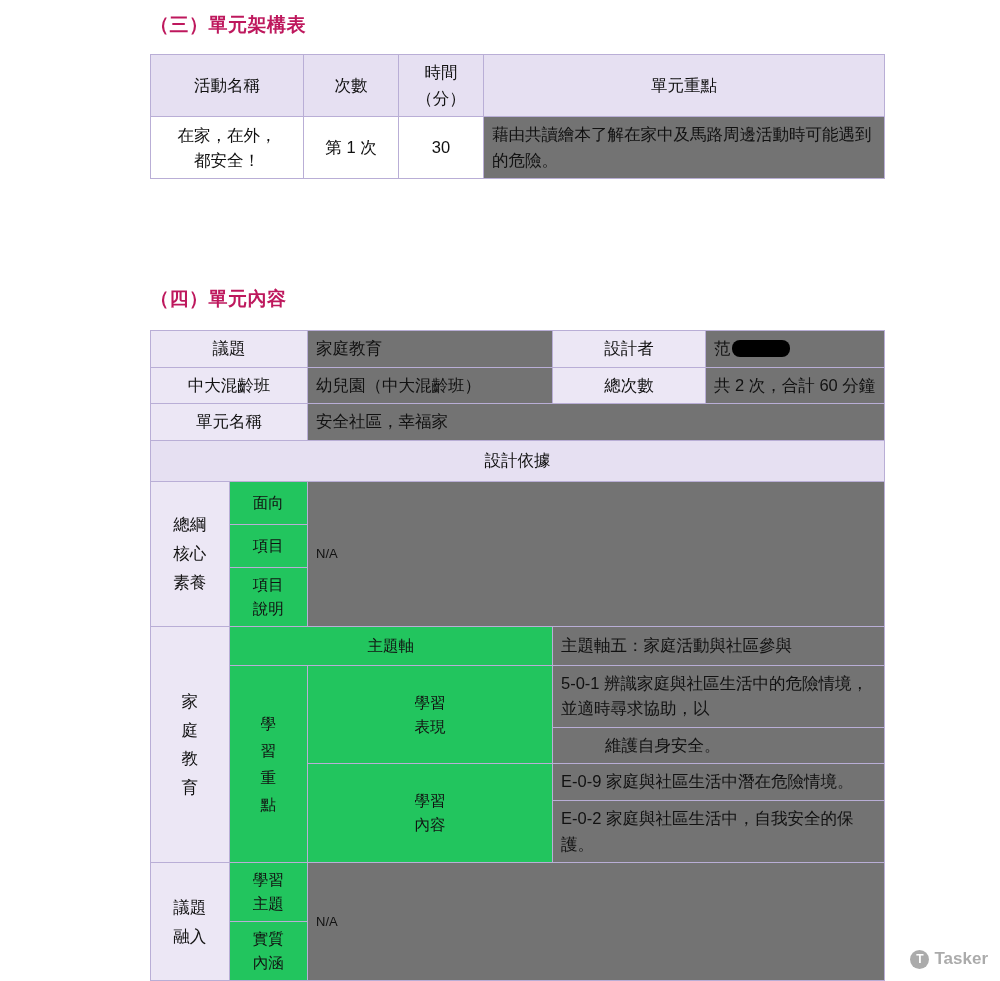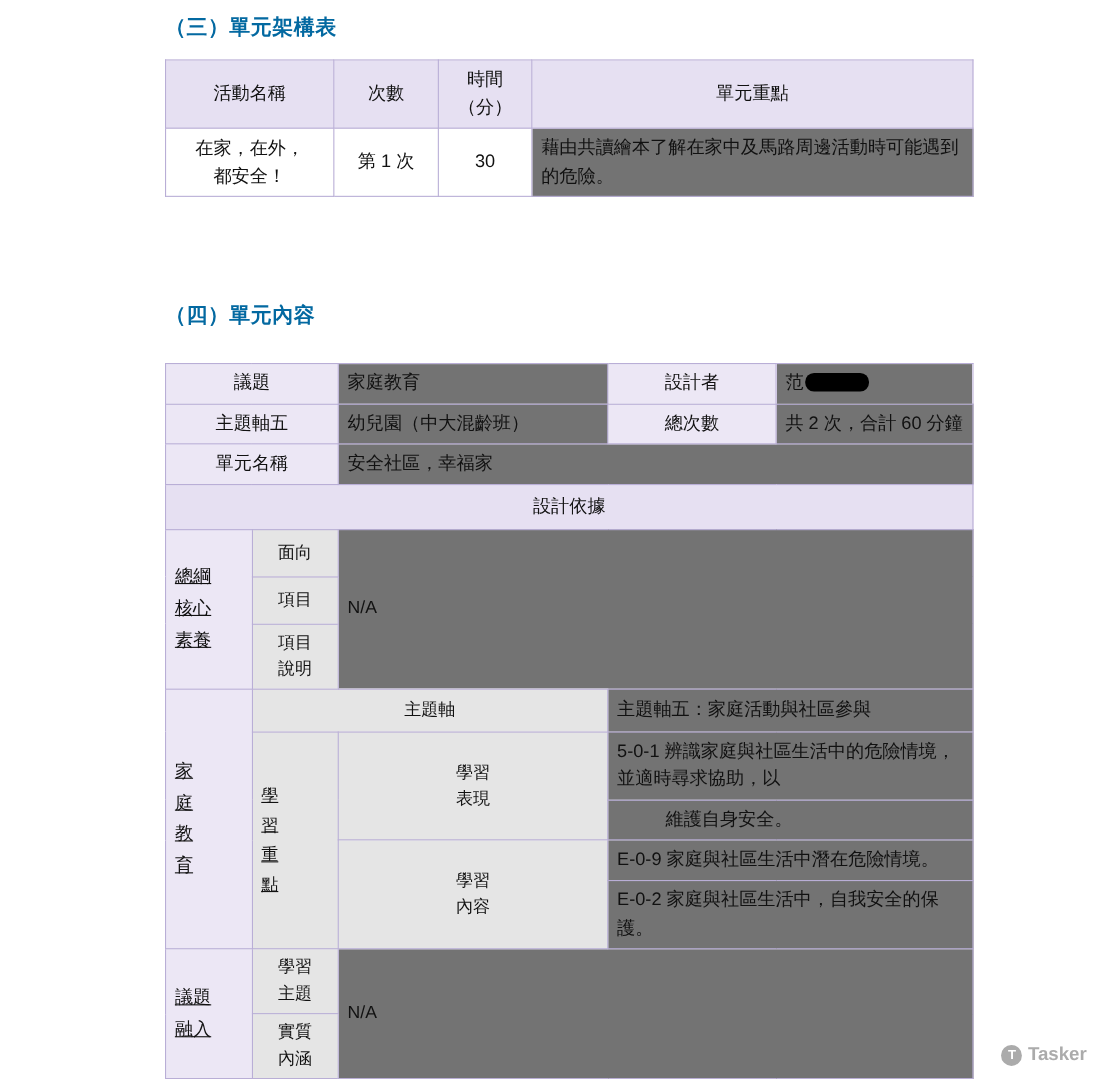--- a/index.html
+++ b/index.html
@@ -15,34 +15,34 @@
     position: relative;
     overflow: hidden;
   }
   .page {
     position: relative;
     width: 1000px;
     height: 981px;
     box-sizing: border-box;
   }
   .section-heading {
-    color: #0369a1;
+    color: #be185d;
     font-size: 19px;
     font-weight: bold;
     letter-spacing: 0.5px;
   }
   #heading-3 {
     position: absolute;
     left: 150px;
     top: 12px;
   }
   #heading-4 {
     position: absolute;
     left: 150px;
-    top: 274px;
+    top: 286px;
   }
 
   table {
     border-collapse: collapse;
     table-layout: fixed;
   }
   td, th {
     border: 1px solid #b9aed6;
     padding: 5px 8px;
     font-size: 16.5px;
@@ -52,21 +52,21 @@
   }
   .hdr {
     background: #e6e0f2;
     text-align: center;
   }
   .lbl {
     background: #ece7f5;
     text-align: center;
   }
   .lbl-sm {
-    background: #e5e5e5;
+    background: #22c55e;
     text-align: center;
     font-size: 15.5px;
   }
   .ctr { text-align: center; }
   .val { background: #737373; text-align: left; }
 
   
   #unit-structure-table {
     position: absolute;
     left: 150px;
@@ -96,30 +96,29 @@
     display: inline-block;
     width: 58px;
     height: 17px;
     background: #000000;
     border-radius: 8px;
     vertical-align: -3px;
     margin-left: 1px;
   }
   .vert-label {
     writing-mode: horizontal-tb;
-    text-align: left;
+    text-align: center;
     line-height: 1.75;
-    text-decoration: underline;
   }
   .stack-label {
     text-align: center;
     line-height: 1.45;
     font-size: 16px;
   }
-  .na { font-size: 16px; }
+  .na { font-size: 13px; }
   .indent-2 { padding-left: 44px; display: inline-block; }
 
   
   #tasker-watermark {
     position: absolute;
     right: 12px;
     bottom: 12px;
     display: flex;
     align-items: center;
     gap: 5px;
@@ -175,21 +174,21 @@
 
   <table id="unit-content-table">
     <tbody>
       <tr>
         <td class="lbl t2-lbl-wide" colspan="2">議題</td>
         <td class="val" style="width:228px">家庭教育</td>
         <td class="lbl" style="width:136px">設計者</td>
         <td class="val designer-cell"><span>范</span><span class="redact"></span></td>
       </tr>
       <tr>
-        <td class="lbl" colspan="2">主題軸五</td>
+        <td class="lbl" colspan="2">中大混齡班</td>
         <td class="val">幼兒園（中大混齡班）</td>
         <td class="lbl">總次數</td>
         <td class="val">共 2 次，合計 60 分鐘</td>
       </tr>
       <tr>
         <td class="lbl" colspan="2">單元名稱</td>
         <td class="val" colspan="3">安全社區，幸福家</td>
       </tr>
       <tr>
         <td class="hdr" colspan="5" style="height:30px">設計依據</td>

